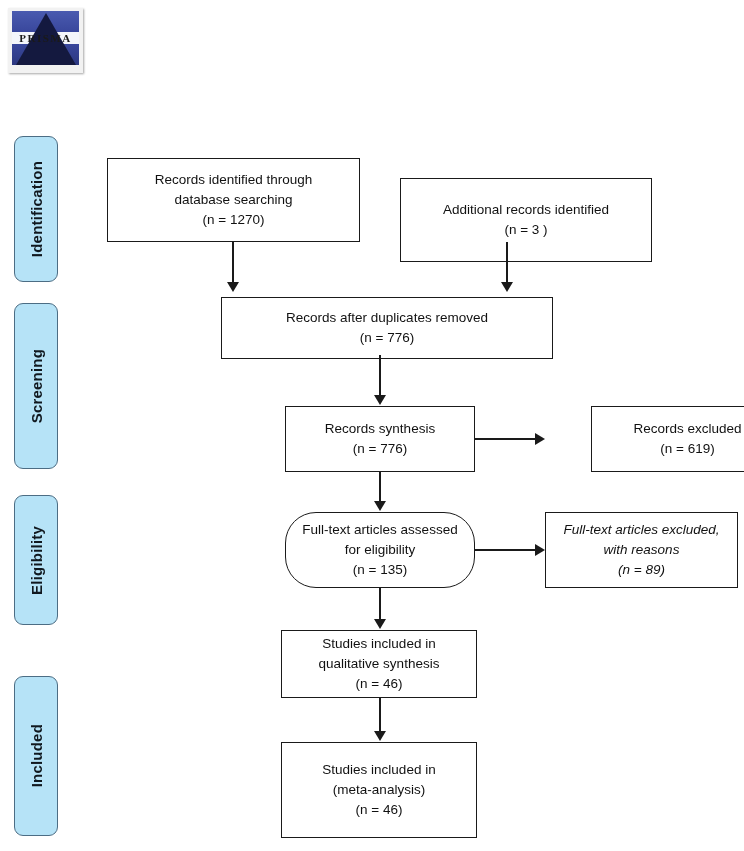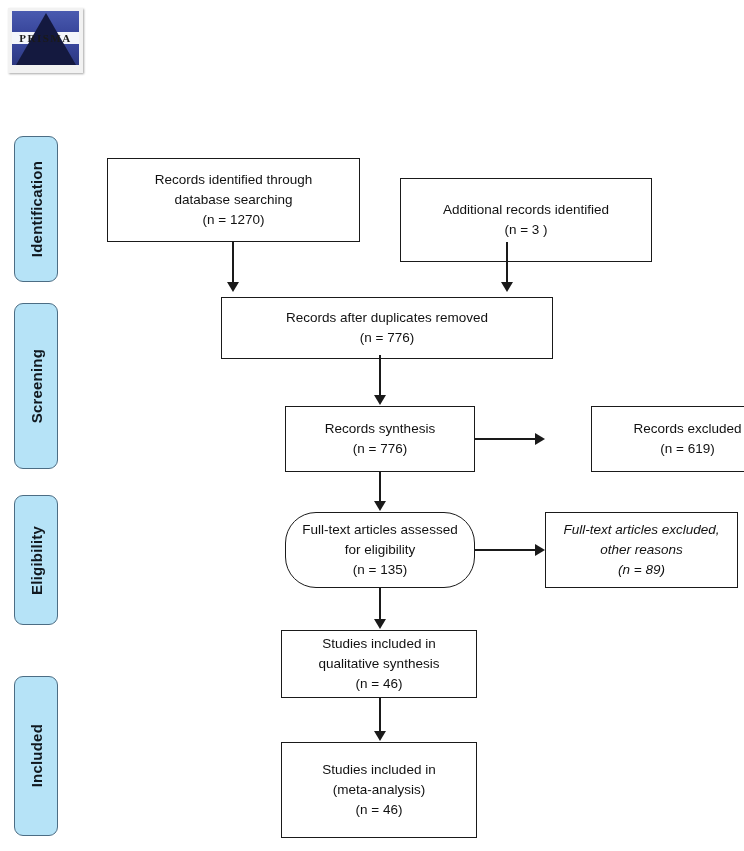--- a/index.html
+++ b/index.html
@@ -228,21 +228,21 @@
 </div>
 
 <div class="flow-box" id="box-fulltext">
   <span class="line">Full-text articles assessed</span>
   <span class="line">for eligibility</span>
   <span class="line">(n = 135)</span>
 </div>
 
 <div class="flow-box" id="box-fulltext-excl">
   <span class="line">Full-text articles excluded,</span>
-  <span class="line">other reasons</span>
+  <span class="line">with reasons</span>
   <span class="line">(n = 89)</span>
 </div>
 
 <div class="flow-box" id="box-qualitative">
   <span class="line">Studies included in</span>
   <span class="line">qualitative synthesis</span>
   <span class="line">(n = 46)</span>
 </div>
 
 <div class="flow-box" id="box-quantitative">

